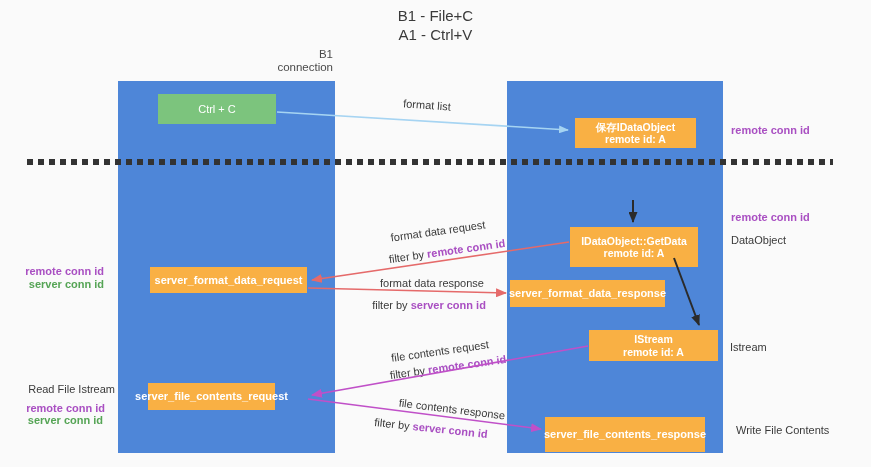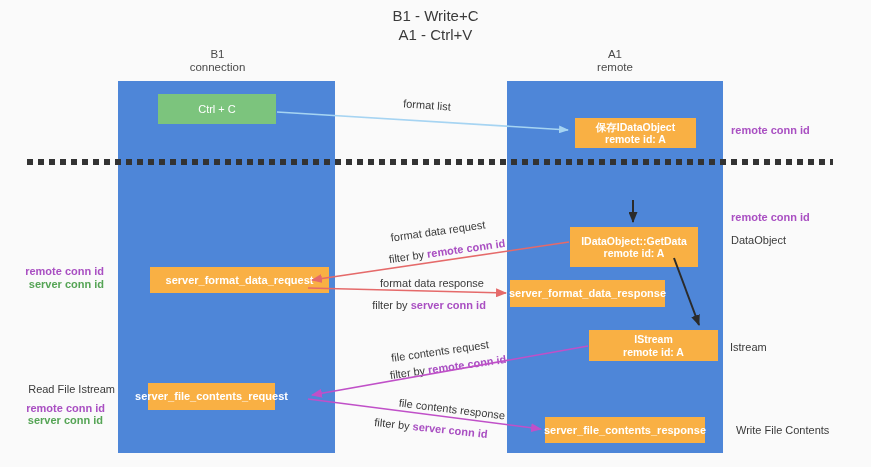--- a/index.html
+++ b/index.html
@@ -13,21 +13,21 @@
     position:absolute; left:0; top:6px; width:100%;
     text-align:center; font-size:15px; line-height:19px; color:#3a3a3a; z-index:2;
   }
   .col{ position:absolute; top:81px; height:372px; background:#4e86d8; z-index:1; }
   .col-b1{ left:118px; width:217px; }
   .col-a1{ left:507px; width:216px; }
   .col-header{
     position:absolute; top:48px; text-align:center;
     font-size:11.5px; line-height:13px; color:#4a4a4a; z-index:2;
   }
-  .hdr-b1{ left:109px; width:217px; }
+  .hdr-b1{ left:116px; width:217px;text-align:right; }
   .hdr-a1{ left:507px; width:216px; }
   .box{
     position:absolute; z-index:2; display:flex; flex-direction:column;
     align-items:center; justify-content:center;
     color:#fff; text-align:center; font-size:11px; line-height:13px;
   }
   .box.orange{ background:#f9b044;font-weight:bold; }
   .box.green{ background:#7cc47d; }
   .box.two{ font-size:10.5px; line-height:12.5px; }
   .lbl{
@@ -43,31 +43,27 @@
     background:repeating-linear-gradient(90deg,#333 0 6px,transparent 6px 11px);
   }
   svg.arrows{ position:absolute; left:0; top:0; z-index:3; pointer-events:none; }
 </style>
 </head>
 <body>
 
 <div class="canvas">
 
   <div class="title">
-    <div>B1 - Write+C</div>
+    <div>B1 - File+C</div>
     <div>A1 - Ctrl+V</div>
   </div>
 
   <div class="col-header hdr-b1">
     <div>B1</div>
     <div>connection</div>
-  </div>
-  <div class="col-header hdr-a1">
-    <div>A1</div>
-    <div>remote</div>
   </div>
 
   <div class="col col-b1"></div>
   <div class="col col-a1"></div>
 
   <div class="dashes"></div>
 
   <div class="box green" style="left:158px;top:94px;width:118px;height:30px">
     <span>Ctrl + C</span>
   </div>
@@ -76,38 +72,38 @@
     <div>保存IDataObject</div>
     <div>remote id: A</div>
   </div>
 
 
   <div class="box orange two" style="left:570px;top:227px;width:128px;height:40px">
     <div>IDataObject::GetData</div>
     <div>remote id: A</div>
   </div>
 
-  <div class="box orange" style="left:150px;top:267px;width:179px;height:26px">
+  <div class="box orange" style="left:150px;top:267px;width:157px;height:26px">
     <span>server_format_data_request</span>
   </div>
 
   <div class="box orange" style="left:510px;top:280px;width:155px;height:27px">
     <span>server_format_data_response</span>
   </div>
 
   <div class="box orange two" style="left:589px;top:330px;width:129px;height:31px">
     <div>IStream</div>
     <div>remote id: A</div>
   </div>
 
   <div class="box orange" style="left:148px;top:383px;width:127px;height:27px">
     <span>server_file_contents_request</span>
   </div>
 
-  <div class="box orange" style="left:545px;top:417px;width:160px;height:26px">
+  <div class="box orange" style="left:545px;top:417px;width:160px;height:35px">
     <span>server_file_contents_response</span>
   </div>
 
   <div class="lbl" style="left:427px;top:105px;--r:4deg">
     <span>format list</span>
   </div>
 
   <div class="lbl" style="left:438px;top:231px;--r:-8deg">
     <span>format data request</span>
   </div>

